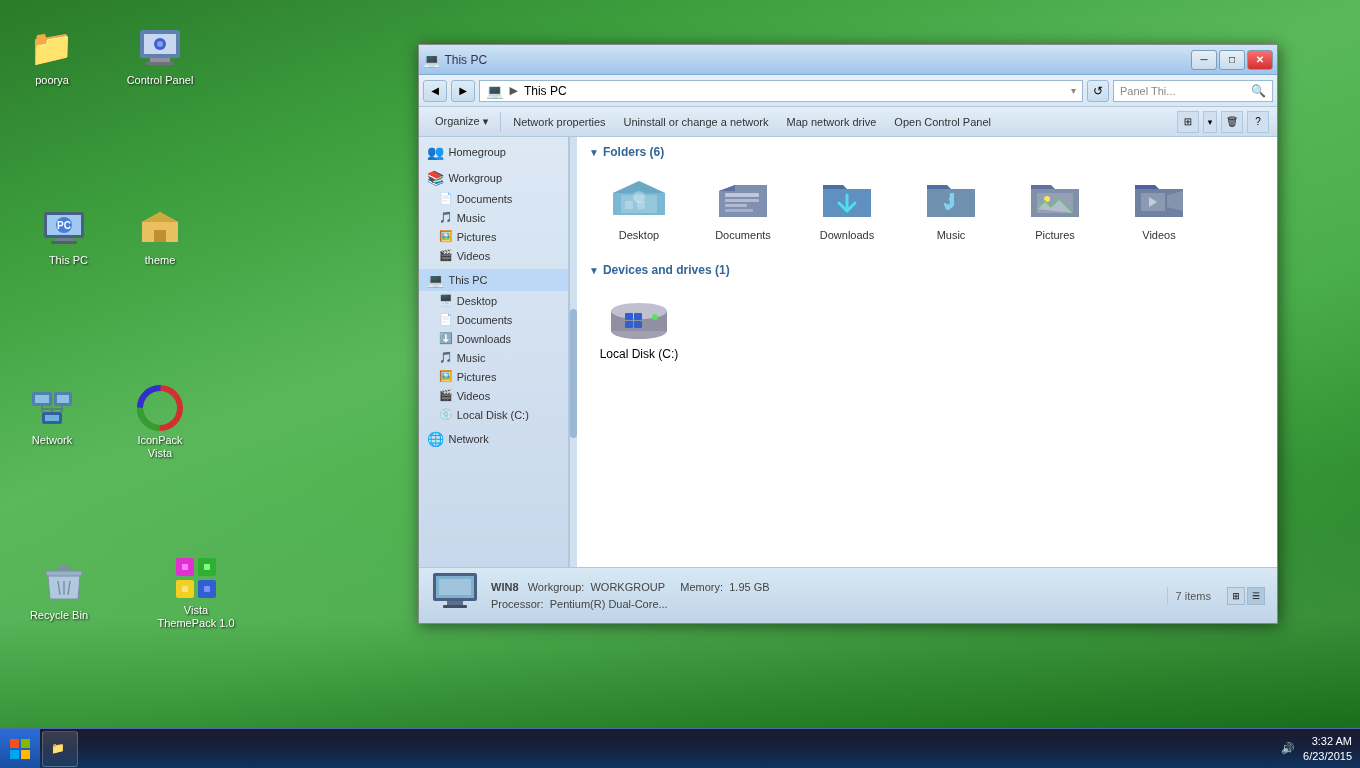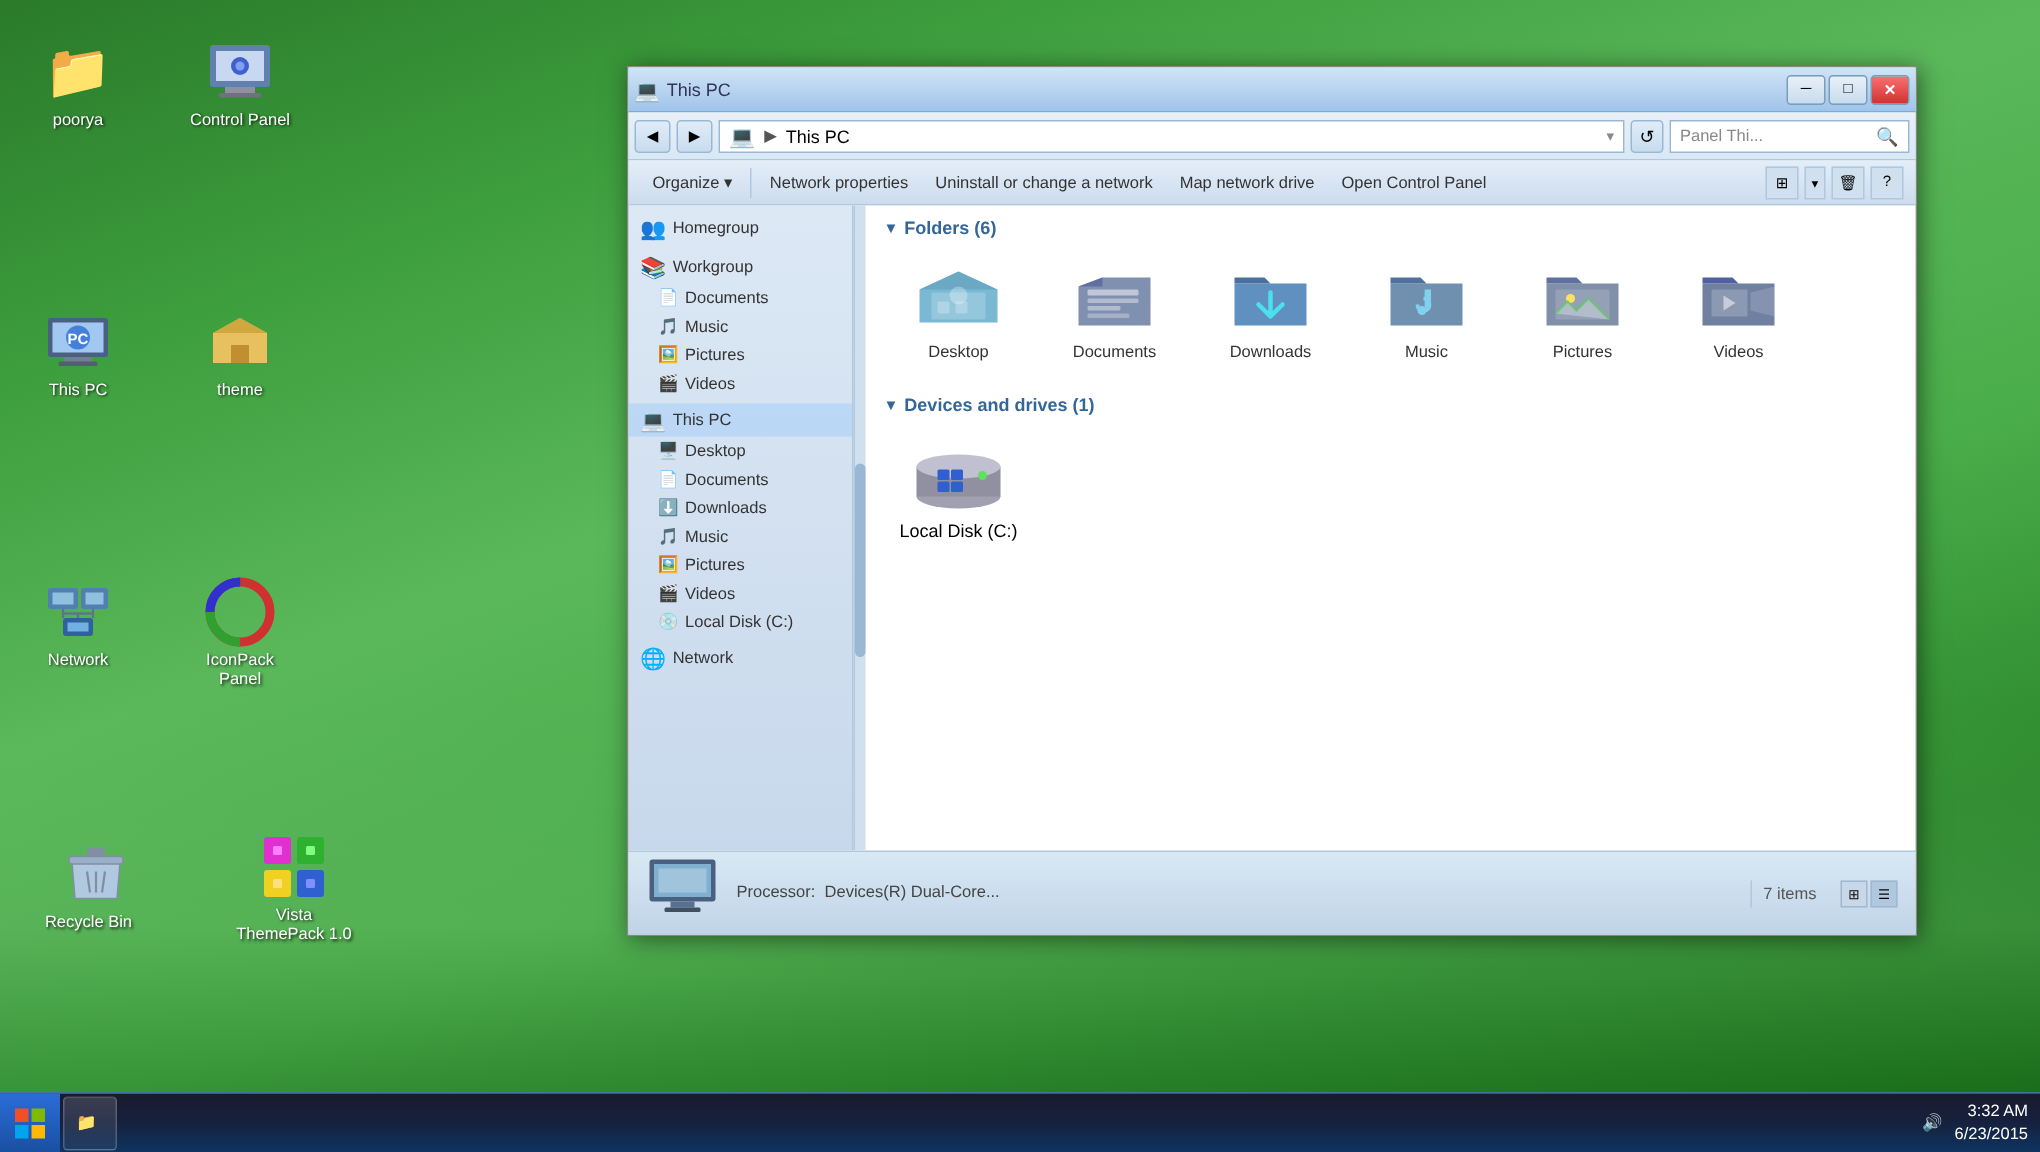--- a/index.html
+++ b/index.html
@@ -319,21 +319,21 @@
       <rect x="8" y="10" width="32" height="20" fill="#c8d8f0"></rect>
       <rect x="14" y="34" width="20" height="4" fill="#9090a0"></rect>
       <rect x="10" y="38" width="28" height="3" rx="1" fill="#707080"></rect>
       <circle cx="24" cy="20" r="6" fill="#4060d0"></circle>
       <circle cx="24" cy="20" r="3" fill="#80a0f0"></circle>
     </svg>
   </div>
   <div class="icon-label">Control Panel</div>
 </div>
 
-<div class="desktop-icon" style="top:200px;left:12px;">
+<div class="desktop-icon" style="top:200px;left:12px;align-items:flex-end;">
   <div class="icon-img">
     <svg width="48" height="48" viewBox="0 0 48 48">
       <rect x="4" y="8" width="40" height="26" rx="2" fill="#4a6080"></rect>
       <rect x="7" y="11" width="34" height="20" fill="#a0c8f0"></rect>
       <rect x="15" y="34" width="18" height="3" fill="#708090"></rect>
       <rect x="11" y="37" width="26" height="3" rx="1" fill="#506070"></rect>
       <circle cx="24" cy="21" r="8" fill="#2060d0" opacity="0.7"></circle>
       <text x="24" y="25" text-anchor="middle" fill="white" font-size="10" font-weight="bold">PC</text>
     </svg>
   </div>
@@ -370,21 +370,21 @@
 </div>
 
 <div class="desktop-icon" style="top:380px;left:120px;">
   <div class="icon-img">
     <svg width="48" height="48" viewBox="0 0 48 48">
       <circle cx="24" cy="24" r="20" fill="none" stroke="#d03030" stroke-width="6"></circle>
       <circle cx="24" cy="24" r="20" fill="none" stroke="#30a030" stroke-width="6" stroke-dasharray="31.4 94.2" stroke-dashoffset="-31.4"></circle>
       <circle cx="24" cy="24" r="20" fill="none" stroke="#3030d0" stroke-width="6" stroke-dasharray="31.4 94.2" stroke-dashoffset="-62.8"></circle>
     </svg>
   </div>
-  <div class="icon-label">IconPack Panel</div>
+  <div class="icon-label">IconPack Vista</div>
 </div>
 
 <div class="desktop-icon" style="top:555px;left:12px;align-items:flex-end;">
   <div class="icon-img">
     <svg width="48" height="48" viewBox="0 0 48 48">
       <path d="M8 16 L10 40 L38 40 L40 16 Z" fill="#b0c8e0" stroke="#8090a0" stroke-width="1"></path>
       <rect x="6" y="12" width="36" height="5" rx="2" fill="#9ab0c8" stroke="#8090a0" stroke-width="1"></rect>
       <rect x="18" y="6" width="12" height="6" rx="2" fill="#8090a0"></rect>
       <path d="M18 22 L20 36 M24 22 L24 36 M30 22 L28 36" stroke="#8090a0" stroke-width="1.5" fill="none"></path>
     </svg>
@@ -655,22 +655,29 @@
         <rect x="2" y="2" width="44" height="28" rx="2" fill="#4a6080"></rect>
         <rect x="5" y="5" width="38" height="22" fill="#80b0d0"></rect>
         <rect x="16" y="30" width="16" height="4" fill="#5a7090"></rect>
         <rect x="12" y="34" width="24" height="3" rx="1" fill="#405060"></rect>
 
         <rect x="8" y="8" width="32" height="16" fill="#c0d8e8" opacity="0.5"></rect>
       </svg>
     </div>
     <div class="status-info">
       <div>
+        <strong>WIN8</strong>&nbsp;&nbsp;
+        <span>Workgroup:</span>&nbsp;
+        <span>WORKGROUP</span>&nbsp;&nbsp;&nbsp;&nbsp;
+        <span>Memory:</span>&nbsp;
+        <span>1.95 GB</span>
+      </div>
+      <div>
         <span>Processor:</span>&nbsp;
-        <span>Devices(R) Dual-Core...</span>
+        <span>Pentium(R) Dual-Core...</span>
       </div>
     </div>
     <div style="margin-left:auto;display:flex;align-items:center;gap:8px;border-left:1px solid #b0c8de;padding-left:8px;">
       <span style="font-size:11px;color:#555;">7 items</span>
       <div style="display:flex;gap:2px;margin-left:8px;">
         <div style="width:18px;height:18px;background:#c8d8e8;border:1px solid #a0b8d0;display:flex;align-items:center;justify-content:center;font-size:9px;cursor:pointer;">⊞</div>
         <div style="width:18px;height:18px;background:#b0c8de;border:1px solid #a0b8d0;display:flex;align-items:center;justify-content:center;font-size:9px;cursor:pointer;">☰</div>
       </div>
     </div>
   </div>

